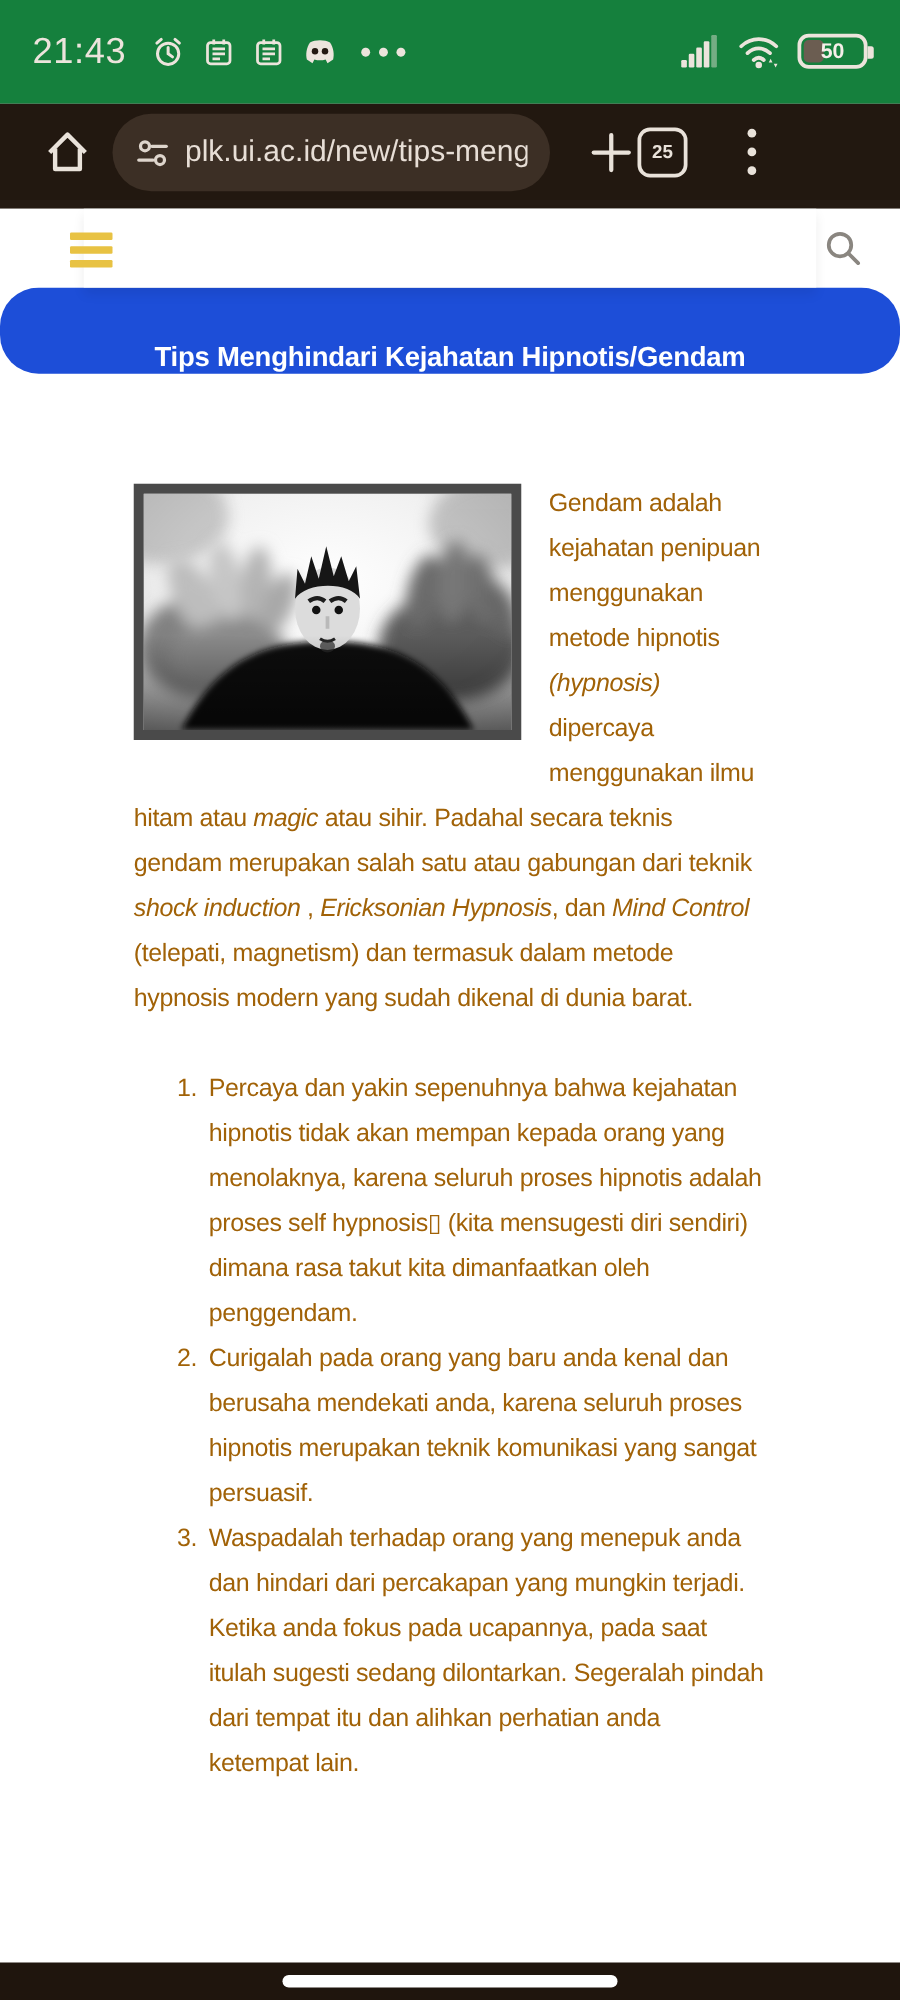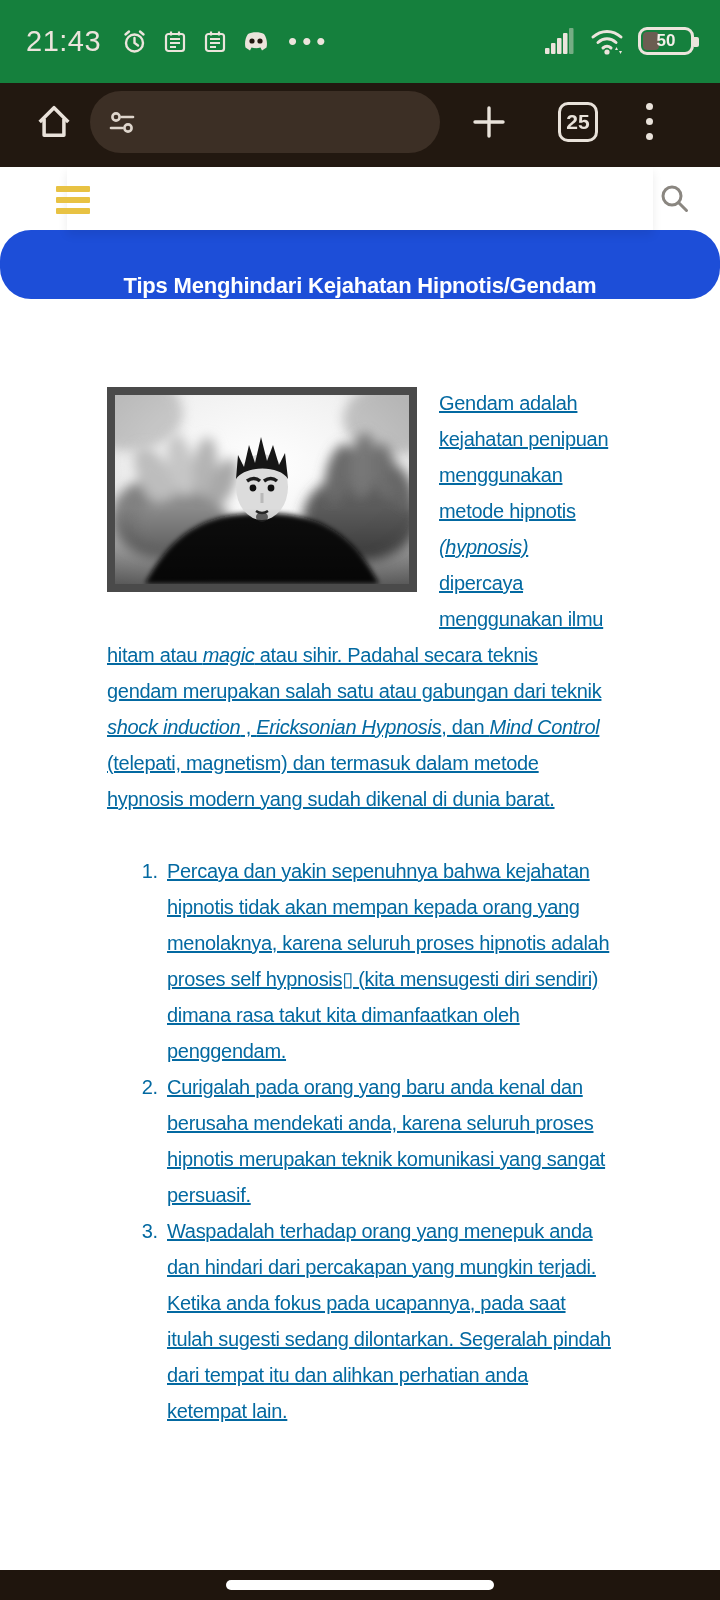--- a/index.html
+++ b/index.html
@@ -31,23 +31,23 @@
   }
   .home-btn { margin:0 14px 0 12px; display:flex; }
   .urlpill {
     display:flex; align-items:center; gap:12px;
     width:350px; height:62px; background:#3c2f25; border-radius:31px; padding:0 18px;
     overflow:hidden;
   }
   .url-text { font-size:24px; color:#e7ded6; white-space:nowrap; overflow:hidden; }
   .plus-btn { margin-left:28px; display:flex; }
   .tabbox {
-    margin-left:48px; width:40px; height:40px; border:3.5px solid #e9e2da; border-radius:10px;
+    width:40px; height:40px; border:3.5px solid #e9e2da; border-radius:10px;
     display:flex; align-items:center; justify-content:center;
-    color:#e9e2da; font-size:21px; font-weight:600;
+    color:#e9e2da; font-size:15px; font-weight:600;
   }
   .kebab { margin-left:48px; display:flex; flex-direction:column; gap:8px; }
   .kebab span { width:7px; height:7px; border-radius:50%; background:#e9e2da; }
   
   .darkstrip { height:7px; background:#241a13; }
   .siteheader { position:relative; height:63px; background:#ffffff; }
   .header-card { position:absolute; left:67px; right:67px; top:0; height:63px; background:#fff;
     box-shadow:0 5px 9px rgba(0,0,0,0.08); }
   .hamburger { position:absolute; left:56px; top:19px; display:flex; flex-direction:column; gap:5px; cursor:pointer; }
   .hamburger span { width:34px; height:6px; background:#e8c243; border-radius:1px; }
@@ -56,21 +56,21 @@
   .logo-divider { width:2px; background:#d7a62a; }
   .logo-text { display:flex; flex-direction:column; justify-content:center; line-height:1.25; }
   .logo-line1 { font-size:7px; color:#7c7c7c; }
   .logo-lineb { font-size:8px; font-weight:700; color:#555; letter-spacing:0.4px; }
   .search-btn { position:absolute; right:28px; top:15px; }
   .titlebar {
     height:69px; background:#1d4ed8; display:flex; align-items:flex-end; justify-content:center;border-radius:31px;
   }
   .titlebar h1 { color:#ffffff; font-size:22px; font-weight:700; letter-spacing:-0.2px; }
   
-  .article { padding:86px 107px 0 107px; font-size:20px; line-height:36px; color:#0369a1; letter-spacing:-0.3px;text-decoration:underline; }
+  .article { padding:86px 107px 0 107px; font-size:20px; line-height:36px; color:#a16207; letter-spacing:-0.3px; }
   .article em { font-style:italic; }
   .hypnofig { float:left; width:310px; height:205px; border:8px solid #4a4a4a; margin:2px 22px 10px 0; background:#eee; }
   .hypnofig svg { display:block; }
   .article p { margin:0 0 36px 0; }
   .article ol { margin:0 0 0 0; padding-left:56px; }
   .article li { padding-left:4px; }
   
   .bottombar { position:absolute; left:0; bottom:0; width:720px; height:30px; background:#1f150d; }
   .homepill { position:absolute; left:50%; top:10px; transform:translateX(-50%);
     width:268px; height:10px; border-radius:5px; background:#ffffff; }
@@ -165,20 +165,21 @@
       <span style="display:flex;">
         <svg width="28" height="28" viewBox="0 0 28 28">
             <g stroke="#ded5cc" stroke-width="2.6" fill="none" stroke-linecap="round">
               <circle cx="8" cy="9" r="3.6"></circle>
               <path d="M13.5 9 H25"></path>
               <circle cx="20" cy="20" r="3.6"></circle>
               <path d="M3 20 H14.5"></path>
             </g>
           </svg>
       </span>
+      <span class="url-text">plk.ui.ac.id/new/tips-meng</span>
     </div>
     <span class="plus-btn">
       <svg width="42" height="42" viewBox="0 0 42 42">
           <g stroke="#e9e2da" stroke-width="3.4" stroke-linecap="round">
             <path d="M21 7 V35"></path>
             <path d="M7 21 H35"></path>
           </g>
         </svg>
     </span>
     <span class="tabbox">

